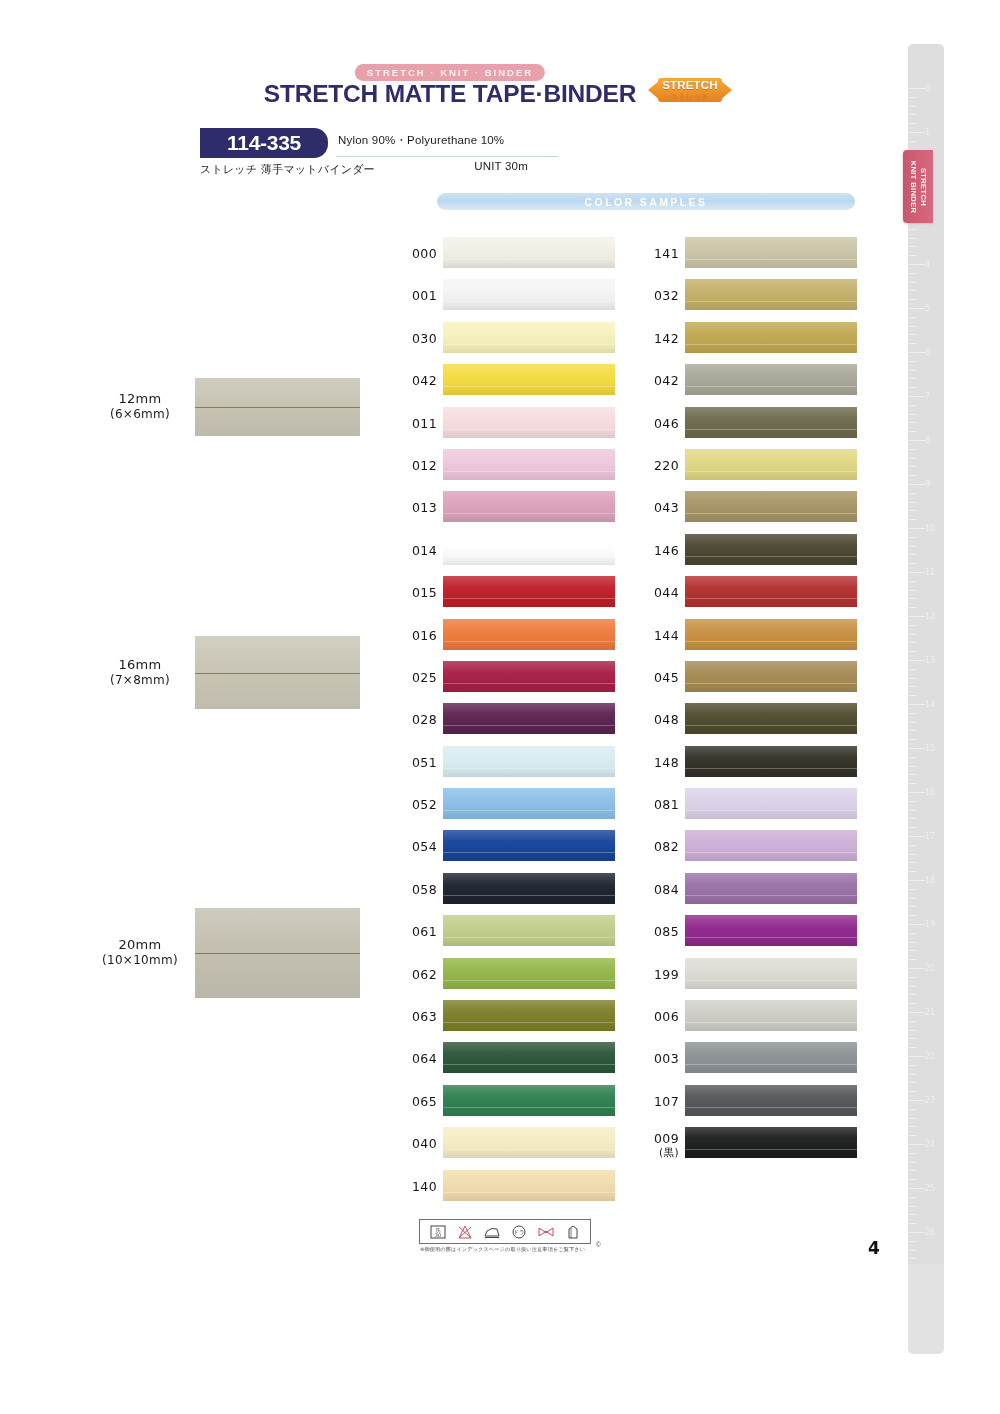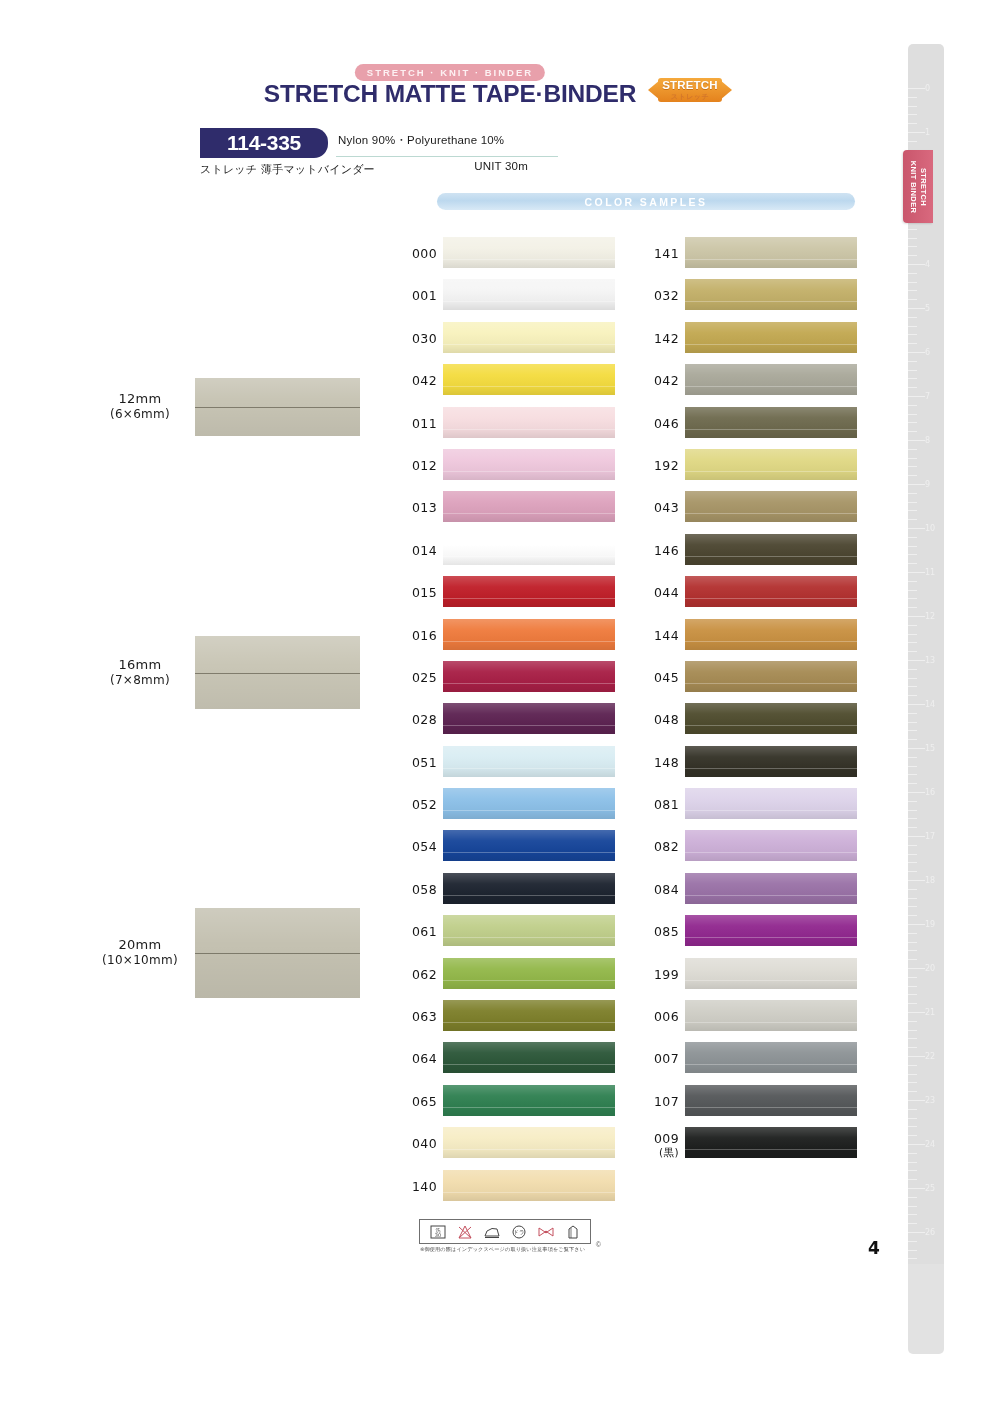--- a/index.html
+++ b/index.html
@@ -479,21 +479,21 @@
         </div>
       </div>
       <div class="swrow">
         <div class="sw-code">046</div>
         <div class="sw-chip" style="background: rgb(110, 106, 78);">
           <div class="sh"></div>
           <div class="ln" style="top: 22px;"></div>
         </div>
       </div>
       <div class="swrow">
-        <div class="sw-code">192</div>
+        <div class="sw-code">220</div>
         <div class="sw-chip" style="background: rgb(224, 216, 132);">
           <div class="sh"></div>
           <div class="ln" style="top: 22px;"></div>
         </div>
       </div>
       <div class="swrow">
         <div class="sw-code">043</div>
         <div class="sw-chip" style="background: rgb(167, 149, 103);">
           <div class="sh"></div>
           <div class="ln" style="top: 22px;"></div>
@@ -577,21 +577,21 @@
         </div>
       </div>
       <div class="swrow">
         <div class="sw-code">006</div>
         <div class="sw-chip" style="background: rgb(207, 206, 198);">
           <div class="sh"></div>
           <div class="ln" style="top: 22px;"></div>
         </div>
       </div>
       <div class="swrow">
-        <div class="sw-code">007</div>
+        <div class="sw-code">003</div>
         <div class="sw-chip" style="background: rgb(141, 147, 150);">
           <div class="sh"></div>
           <div class="ln" style="top: 22px;"></div>
         </div>
       </div>
       <div class="swrow">
         <div class="sw-code">107</div>
         <div class="sw-chip" style="background: rgb(85, 88, 90);">
           <div class="sh"></div>
           <div class="ln" style="top: 22px;"></div>

